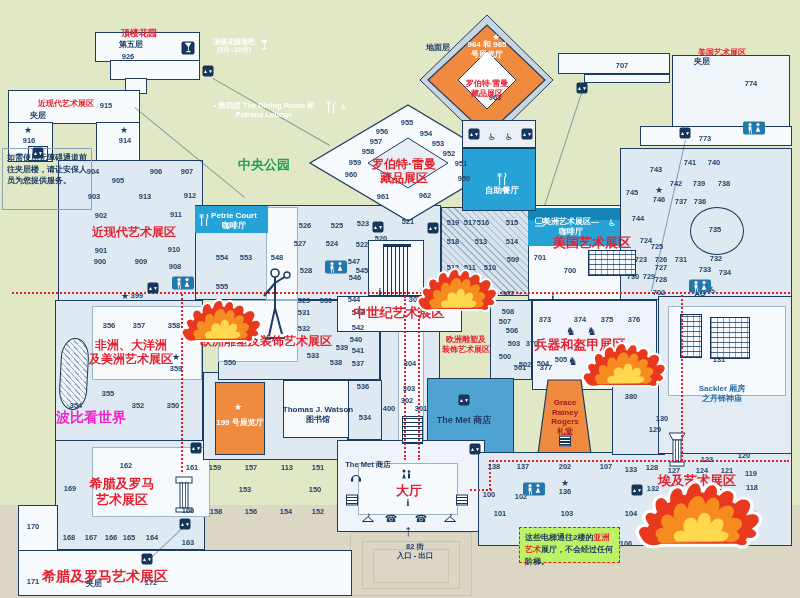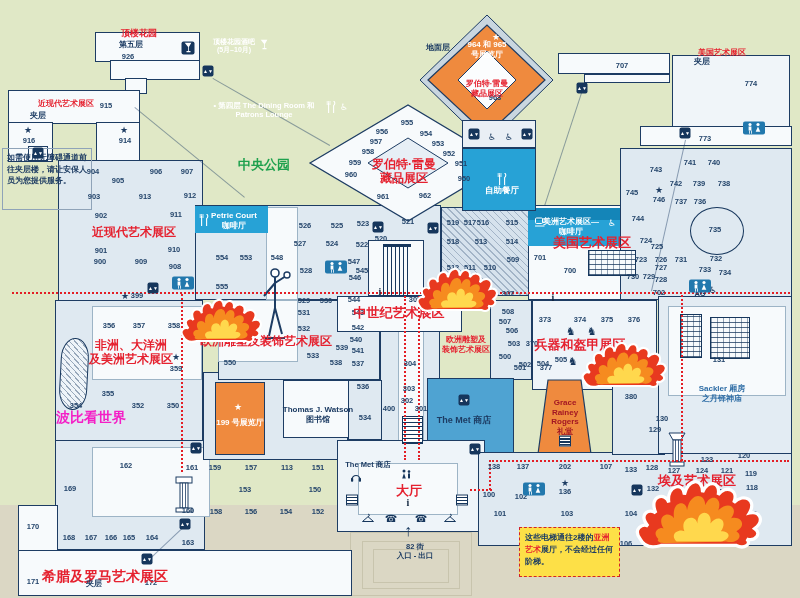--- a/index.html
+++ b/index.html
@@ -38,21 +38,21 @@
   .elev{width:11px;height:11px;background:#16365c;border-radius:2px;color:#fff;font-size:5px}
   .rest{width:22px;height:13px;background:#2278ad;border-radius:2px}
   .wsq{width:13px;height:13px;background:#16365c;border-radius:2px}
   .stairs{width:10px;height:9px;background-color:#fff;border:1px solid #16365c;
           background-image:repeating-linear-gradient(0deg,#16365c 0 1.2px,transparent 1.2px 3px)}
   .band{position:absolute;box-sizing:border-box}
   .title{position:absolute;left:22px;top:6px;font-size:21px;font-weight:bold;color:#16365f;letter-spacing:2px}
   .notebox{position:absolute;box-sizing:border-box;color:#1d3c63;font-weight:bold}
   #note1{left:2px;top:148px;width:90px;height:62px;border:1px solid #8fa3b8;font-size:8px;
          padding:3px 4px;line-height:1.45}
-  #note2{left:519px;top:527px;width:101px;height:50px;background:#fde047;border:1.5px dashed #d2232a;
+  #note2{left:519px;top:527px;width:101px;height:36px;background:#bef264;border:1.5px dashed #d2232a;
          font-size:8px;padding:4px 5px;line-height:1.5}
   .flame{position:absolute;transform:translate(-50%,-50%)}
   svg.shape{position:absolute}
 </style>
 </head>
 <body>
 
 <div id="stage">
 
   <div class="tan" style="left:0;top:505px;width:800px;height:93px"></div>
@@ -363,20 +363,22 @@
     <div class="room" style="left: 315px; top: 490px;">150</div>
     <div class="room" style="left: 216px; top: 512px;">158</div>
     <div class="room" style="left: 251px; top: 512px;">156</div>
     <div class="room" style="left: 286px; top: 512px;">154</div>
     <div class="room" style="left: 318px; top: 512px;">152</div>
     <div class="lbl red" style="left: 139px; top: 33px; font-size: 9px;">顶楼花园</div>
     <div class="lbl red" style="left: 66px; top: 104px; font-size: 8px;">近现代艺术展区</div>
     <div class="lbl red" style="left: 134px; top: 232px; font-size: 12px;">近现代艺术展区</div>
     <div class="lbl red" style="left: 131px; top: 352px; font-size: 12px;">非洲、大洋洲
 及美洲艺术展区</div>
+    <div class="lbl red" style="left: 122px; top: 492px; font-size: 13px;">希腊及罗马
+艺术展区</div>
     <div class="lbl red" style="left: 105px; top: 576px; font-size: 14px;">希腊及罗马艺术展区</div>
     <div class="lbl red" style="left: 266px; top: 341px; font-size: 12px;">欧洲雕塑及装饰艺术展区</div>
     <div class="lbl red" style="left: 399px; top: 313px; font-size: 13px;">中世纪艺术展区</div>
     <div class="lbl red" style="left: 466px; top: 345px; font-size: 8px;">欧洲雕塑及
 装饰艺术展区</div>
     <div class="lbl red" style="left: 580px; top: 345px; font-size: 13px;">兵器和盔甲展区</div>
     <div class="lbl red" style="left: 592px; top: 243px; font-size: 13px;">美国艺术展区</div>
     <div class="lbl red" style="left: 722px; top: 53px; font-size: 8px;">美国艺术展区</div>
     <div class="lbl red" style="left: 697px; top: 481px; font-size: 13px;">埃及艺术展区</div>
     <div class="lbl red" style="left: 404px; top: 171px; font-size: 12px;">罗伯特·雷曼

